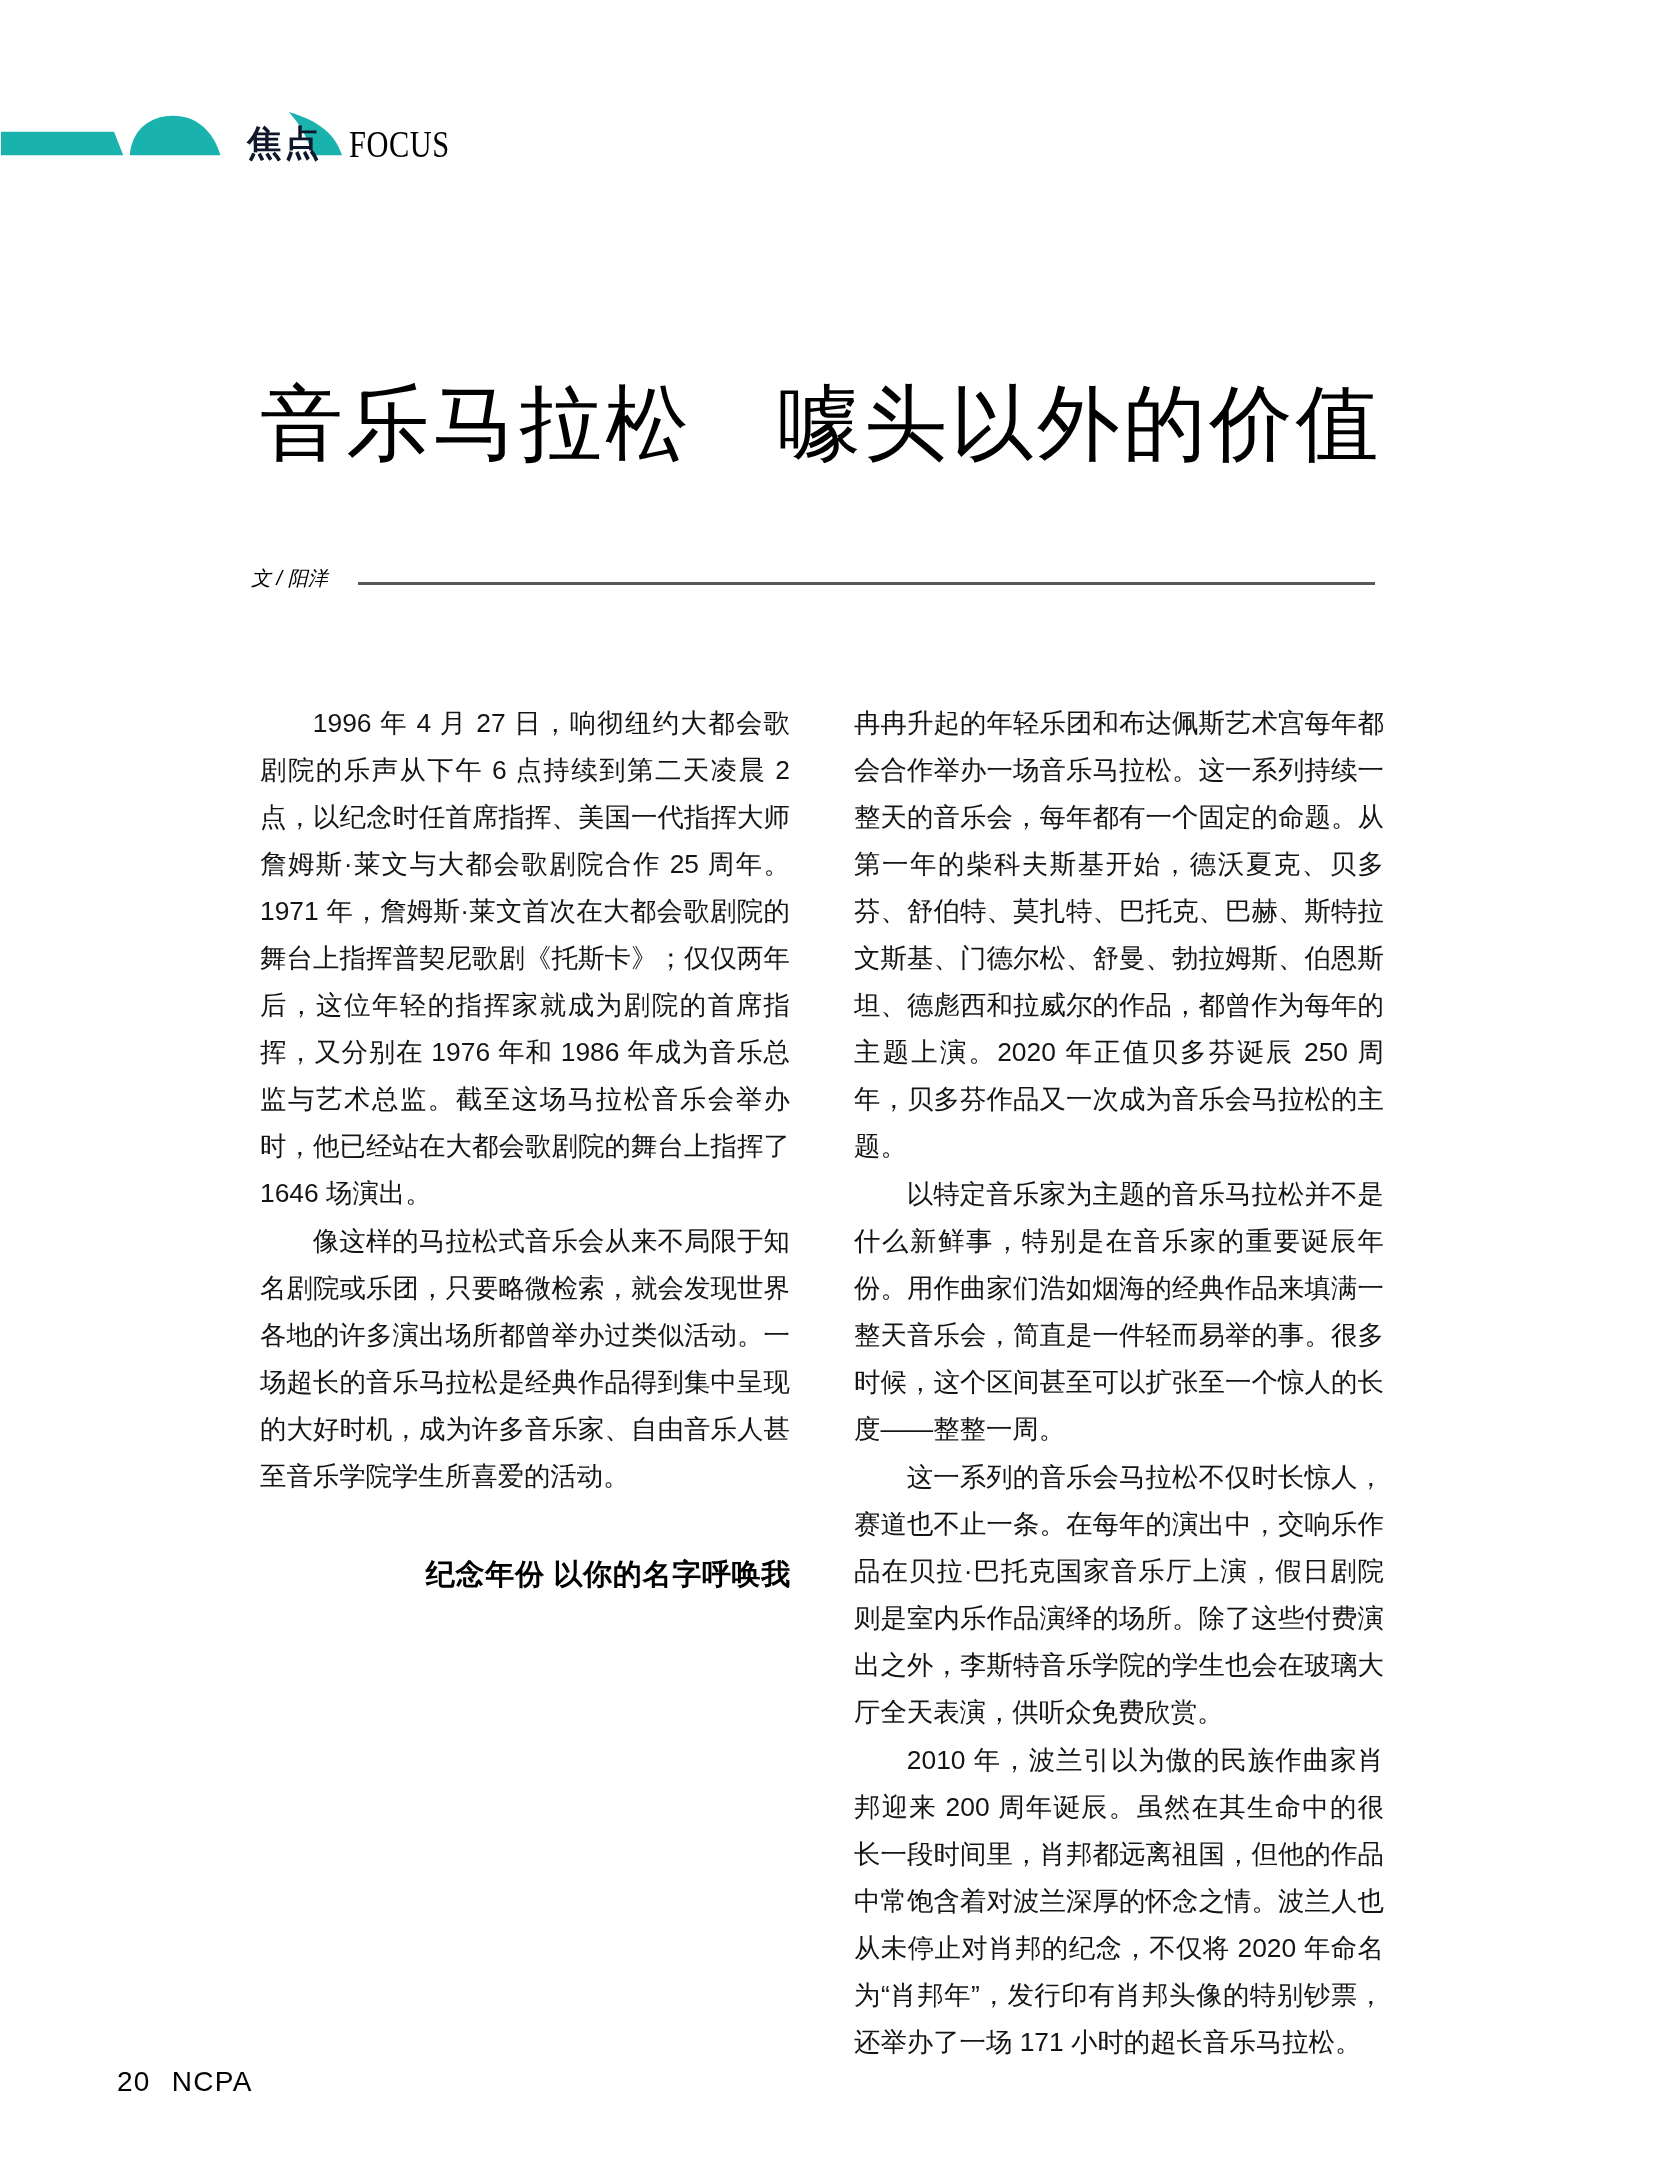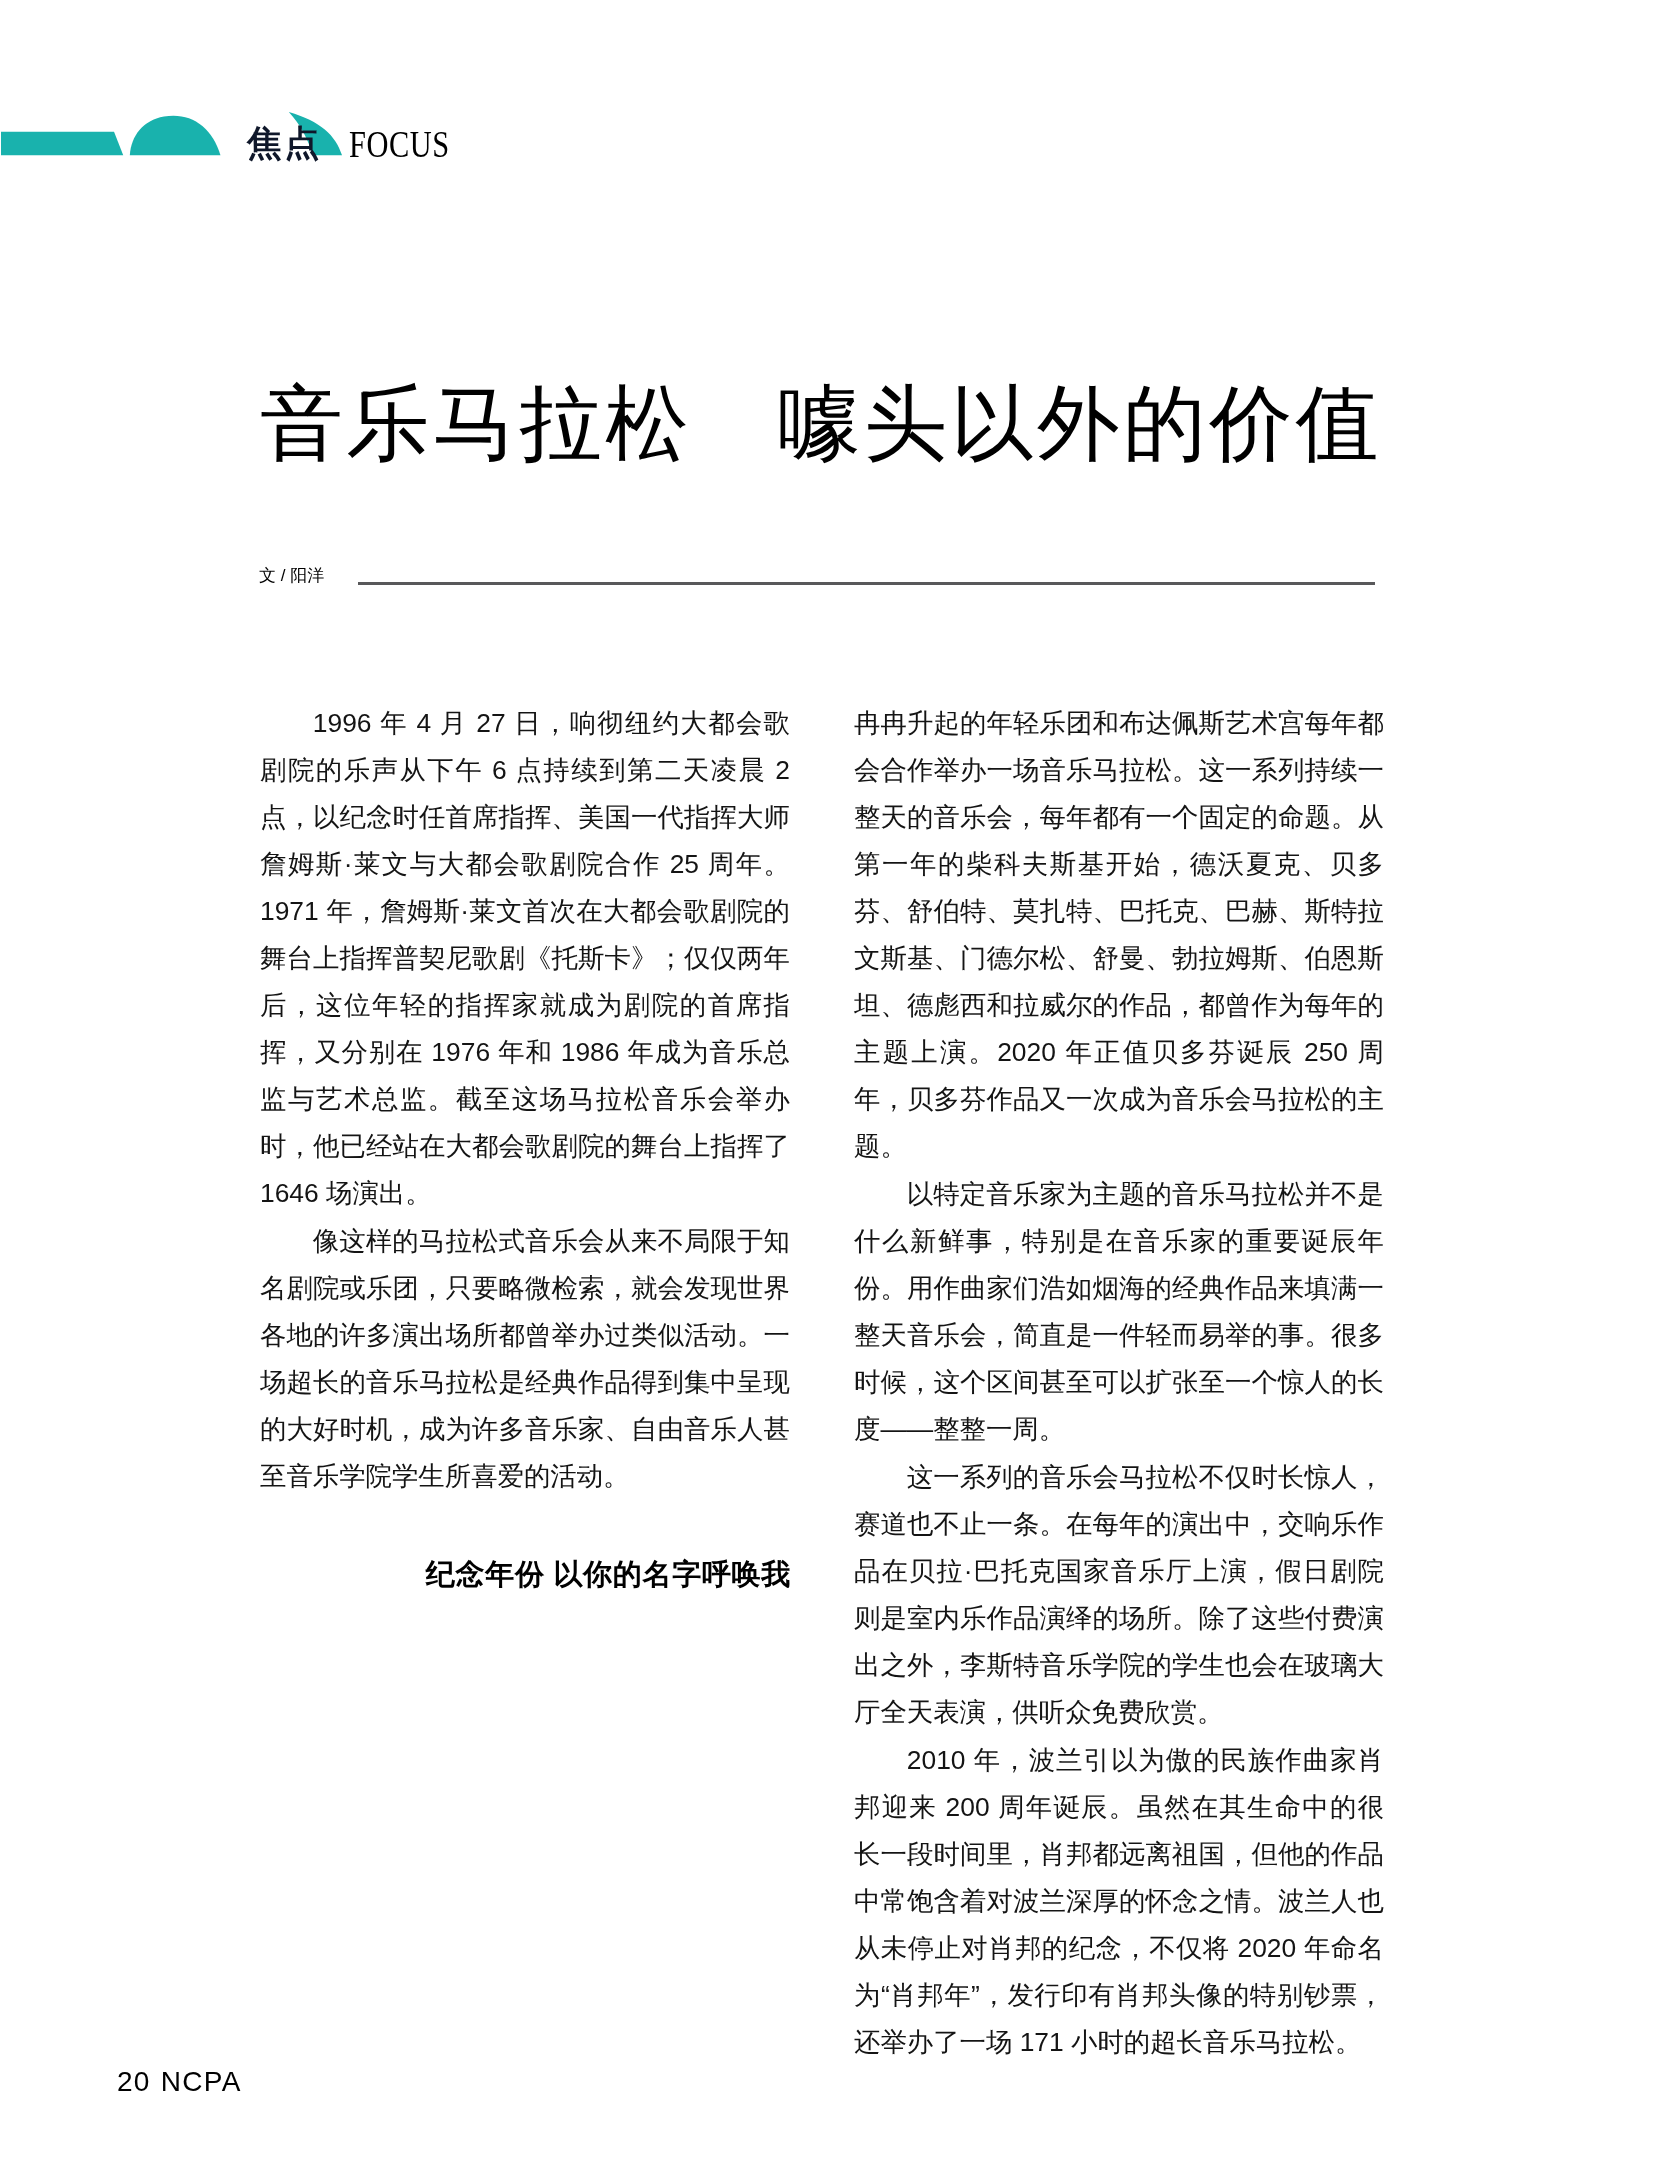--- a/index.html
+++ b/index.html
@@ -31,22 +31,22 @@
   }
 
   
   .article-title {
     position: absolute; left: 256px; top: 375px;
     font-family: "Liberation Serif", "DejaVu Serif", serif;
     font-size: 83px; font-weight: 400; color: #000;
     letter-spacing: 3.3px; line-height: 1.1; white-space: nowrap;
   }
   .byline {
-    position: absolute; left: 259px; top: 566px;
-    font-size: 17px; color: #000; line-height: 1.2; white-space: nowrap;
+    position: absolute; left: 251px; top: 566px;
+    font-size: 20px; color: #000; line-height: 1.2; white-space: nowrap; font-style: italic;
   }
   .byline-rule {
     position: absolute; left: 358px; top: 582px;
     width: 1017px; height: 2.6px; background: #58585a;
   }
 
   
   .col {
     position: absolute; top: 699px; width: 532px;
     font-size: 26.4px; line-height: 47px;
@@ -59,21 +59,21 @@
   .col p.indent { text-indent: 2em; }
   .subheading {
     font-size: 29px; font-weight: bold; color: #000;
     line-height: 33px; margin: 58px 0 44px 0;
     text-align: right; letter-spacing: 0.7px;
   }
 
   
   .footer {
     position: absolute; left: 117px; top: 2066px;
-    display: flex; gap: 10px; align-items: baseline;
+    display: flex; gap: 21px; align-items: baseline;
     font-size: 28px; color: #000; letter-spacing: 1.3px;
   }
 </style>
 </head>
 <body>
 
 <svg class="header-graphic" width="462" height="46" viewBox="0 170 700 70" aria-hidden="true">
   <polygon points="0,200 172,200 186,236 0,236" fill="#19b2ad"></polygon>
   <path d="M 196 236 C 198 206 216 183 248 177 C 288 170 321 192 334 236 Z" fill="#19b2ad"></path>
   <path d="M 438 170 C 456 190 468 212 474 236 L 519 236 C 509 205 486 184 438 170 Z" fill="#19b2ad"></path>

